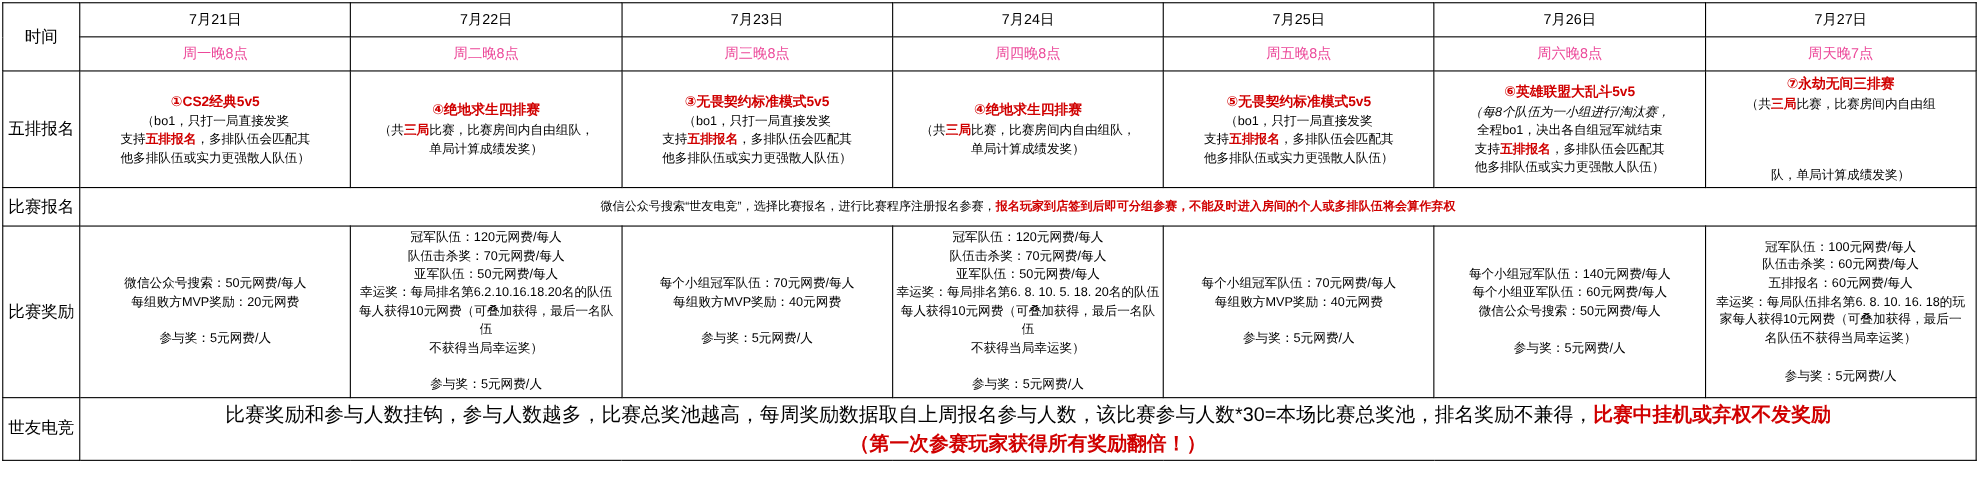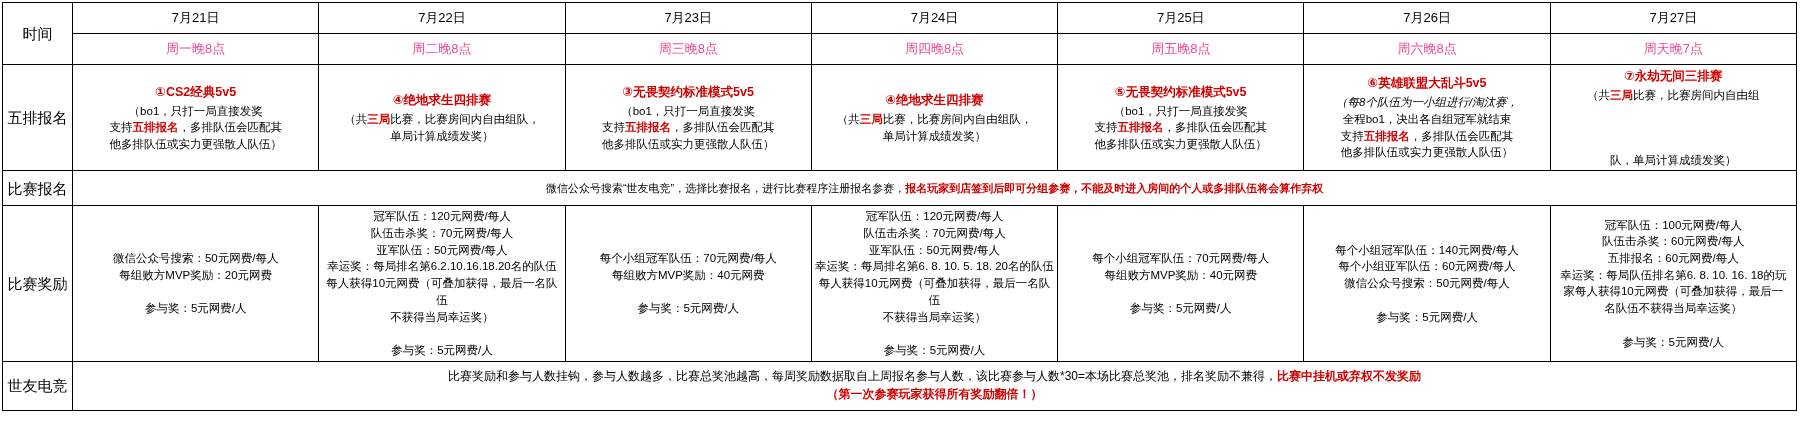--- a/index.html
+++ b/index.html
@@ -34,21 +34,21 @@
   .daycol{width:auto;margin-top:48px;}
   .date{height:26px;font-size:13px;}
   .weekday{height:26px;color:#ec4899;font-weight:bold;font-size:13px;}
   .content-cell{height:74px;font-size:11.5px;vertical-align:middle;}
   .content-cell .title{color:#d00000;font-weight:bold;font-size:12.5px;display:block;margin-bottom:2px;}
   .content-cell .body{display:block;color:#000;}
   .redb{color:#d00000;font-weight:bold;}
   .signup-cell{height:30px;font-size:11px;}
   .reward-cell{height:125px;font-size:11.5px;text-align:center;vertical-align:middle;}
   .reward-cell .ln{display:block;}
-  .note-cell{height:44px;font-size:12px;}
+  .note-cell{height:44px;font-size:18px;}
   .note-cell .ln{display:block;}
 </style>
 </head>
 <body>
 
 <table class="sched">
   <colgroup>
     <col style="width:70px">
     <col span="7" style="width:246px">
   </colgroup>

